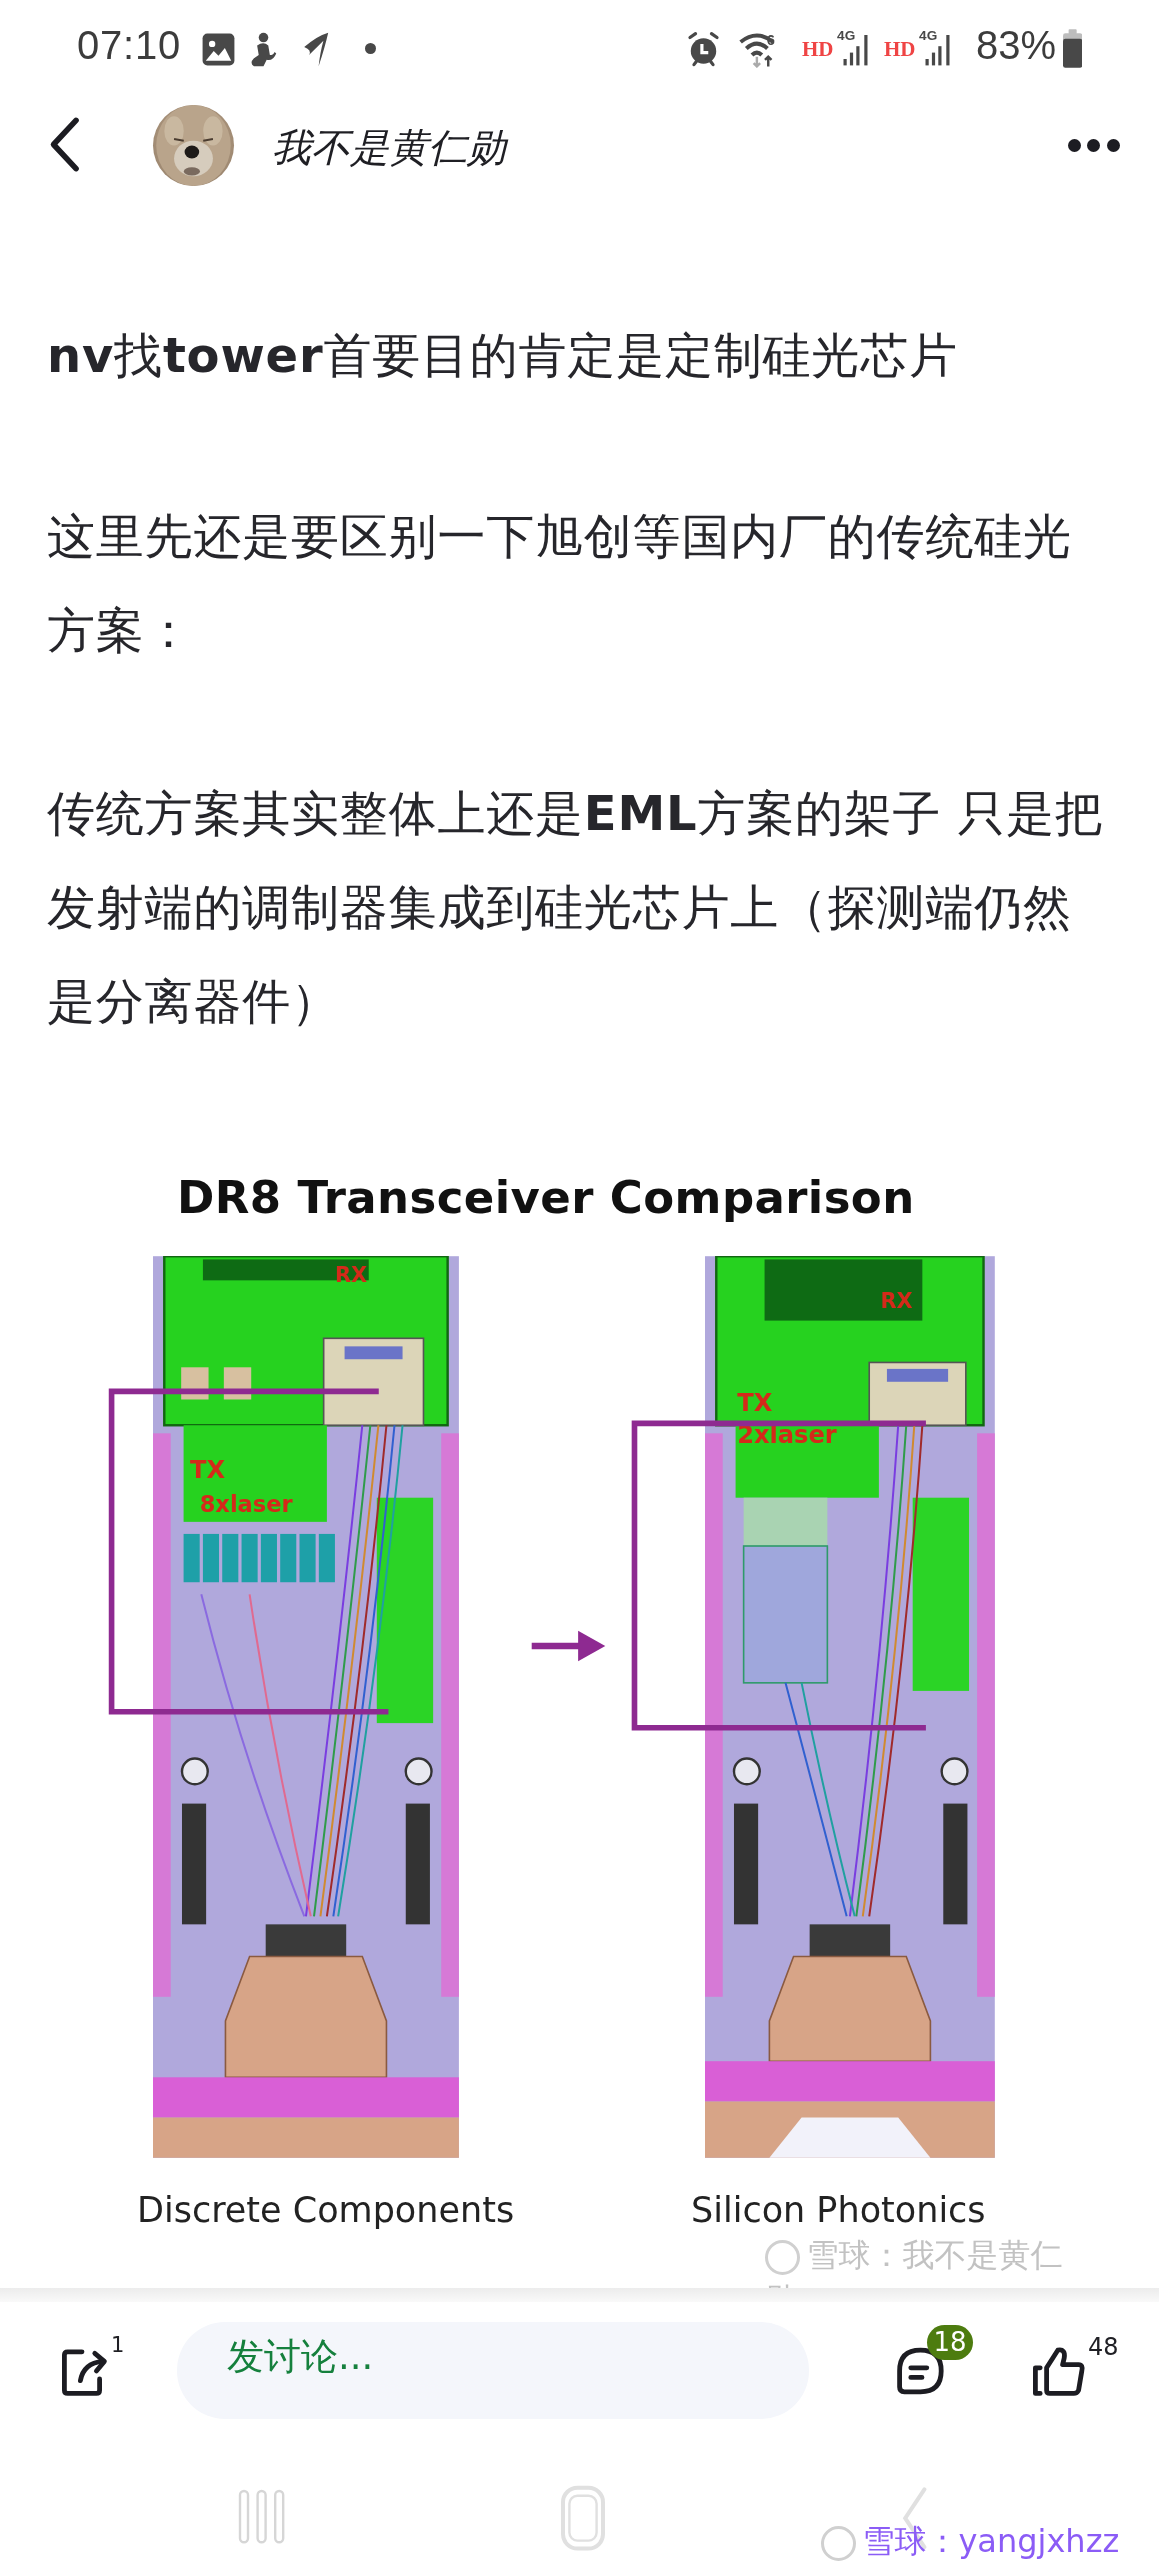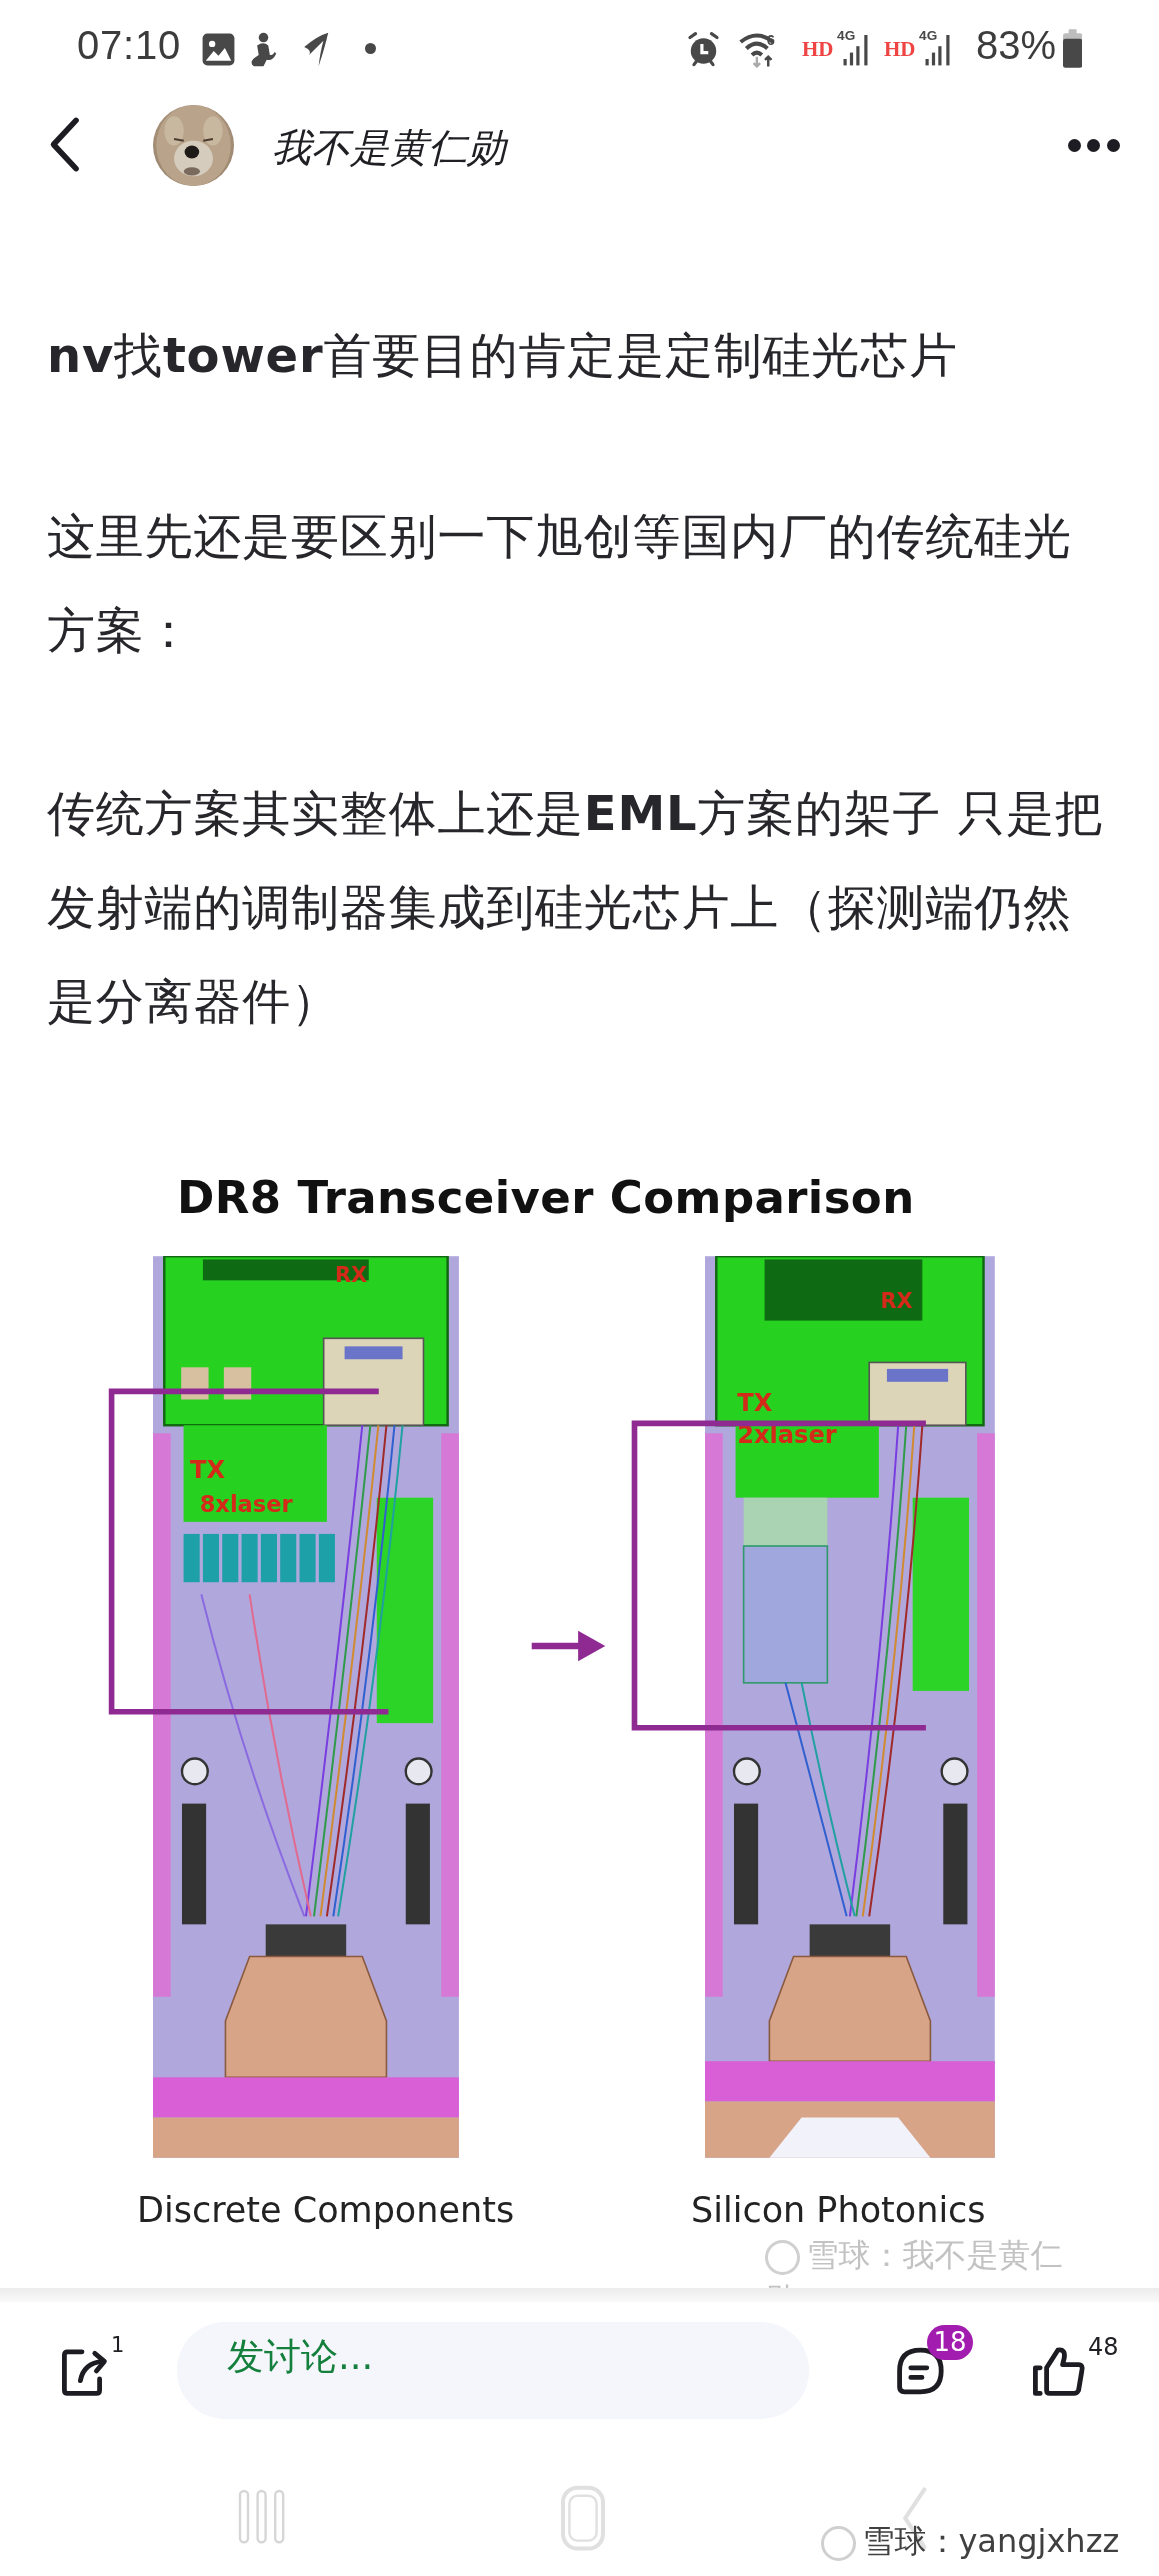--- a/index.html
+++ b/index.html
@@ -45,21 +45,21 @@
   .comment-placeholder { left:50px; top:10px; font-size:37px; color:#15803d; }
   .comments-btn { left:890px; top:2339px; width:64px; height:64px; cursor:pointer; }
   .comments-badge { left:927px; top:2325px; height:35px; min-width:45px; padding:0 6.4px; border-radius:17.7px; background:#f37b1d;
                     color:#fff; font-size:26px; line-height:35px; text-align:center; box-sizing:border-box; }
   .like-btn { left:1029px; top:2339px; width:64px; height:64px; cursor:pointer; }
   .like-count { left:1088px; top:2333px; font-size:24px; color:#1f1f24; }
 
   
   .nav-bar { left:0; top:2439px; width:1159px; height:137px; background:#ffffff; }
   .nav-btn { top:2483px; width:64px; height:72px; cursor:pointer; }
-  .nav-watermark { left:821px; top:2520px; font-size:32px; color:#404040; }
+  .nav-watermark { left:821px; top:2520px; font-size:32px; color:#8b5cf6; }
 </style>
 </head>
 <body>
 
 <div class="abs status-bar">
   <div class="abs sb-time">07:10</div>
 
   <svg class="abs" style="left:201px;top:32px" width="35" height="35" viewBox="0 0 44 44">
     <rect x="2" y="2" width="40" height="40" rx="6" fill="#484848"></rect>
     <circle cx="14" cy="15" r="4" fill="#fff"></circle>
@@ -257,21 +257,21 @@
 <div class="abs comment-input">
   <div class="abs comment-placeholder">发讨论...</div>
 </div>
 
 <div class="abs comments-btn">
   <svg width="64" height="64" viewBox="0 0 80 80">
     <path d="M38 14 Q64 14 64 40 Q64 66 38 66 L18 66 Q12 66 12 60 L12 40 Q12 14 38 14 Z" stroke="#1c1c22" stroke-width="6" fill="none"></path>
     <path d="M26 36 L46 36 M26 48 L40 48" stroke="#1c1c22" stroke-width="6" stroke-linecap="round"></path>
   </svg>
 </div>
-<div class="abs comments-badge" style="background: #a21caf;">18</div>
+<div class="abs comments-badge" style="background: #4d7c0f;">18</div>
 
 <div class="abs like-btn">
   <svg width="64" height="64" viewBox="0 0 80 80">
     <path d="M14 36 L8 36 L8 68 L14 68" stroke="#1c1c22" stroke-width="6" fill="none" stroke-linecap="round" stroke-linejoin="round"></path>
     <path d="M22 36 L36 14 Q46 12 44 24 L42 32 L62 32 Q68 32 66 40 L62 64 Q60 68 56 68 L26 68 Q22 68 22 64 Z" stroke="#1c1c22" stroke-width="6" fill="none" stroke-linejoin="round"></path>
   </svg>
 </div>
 <div class="abs like-count">48</div>
 
 <div class="abs nav-bar"></div>

